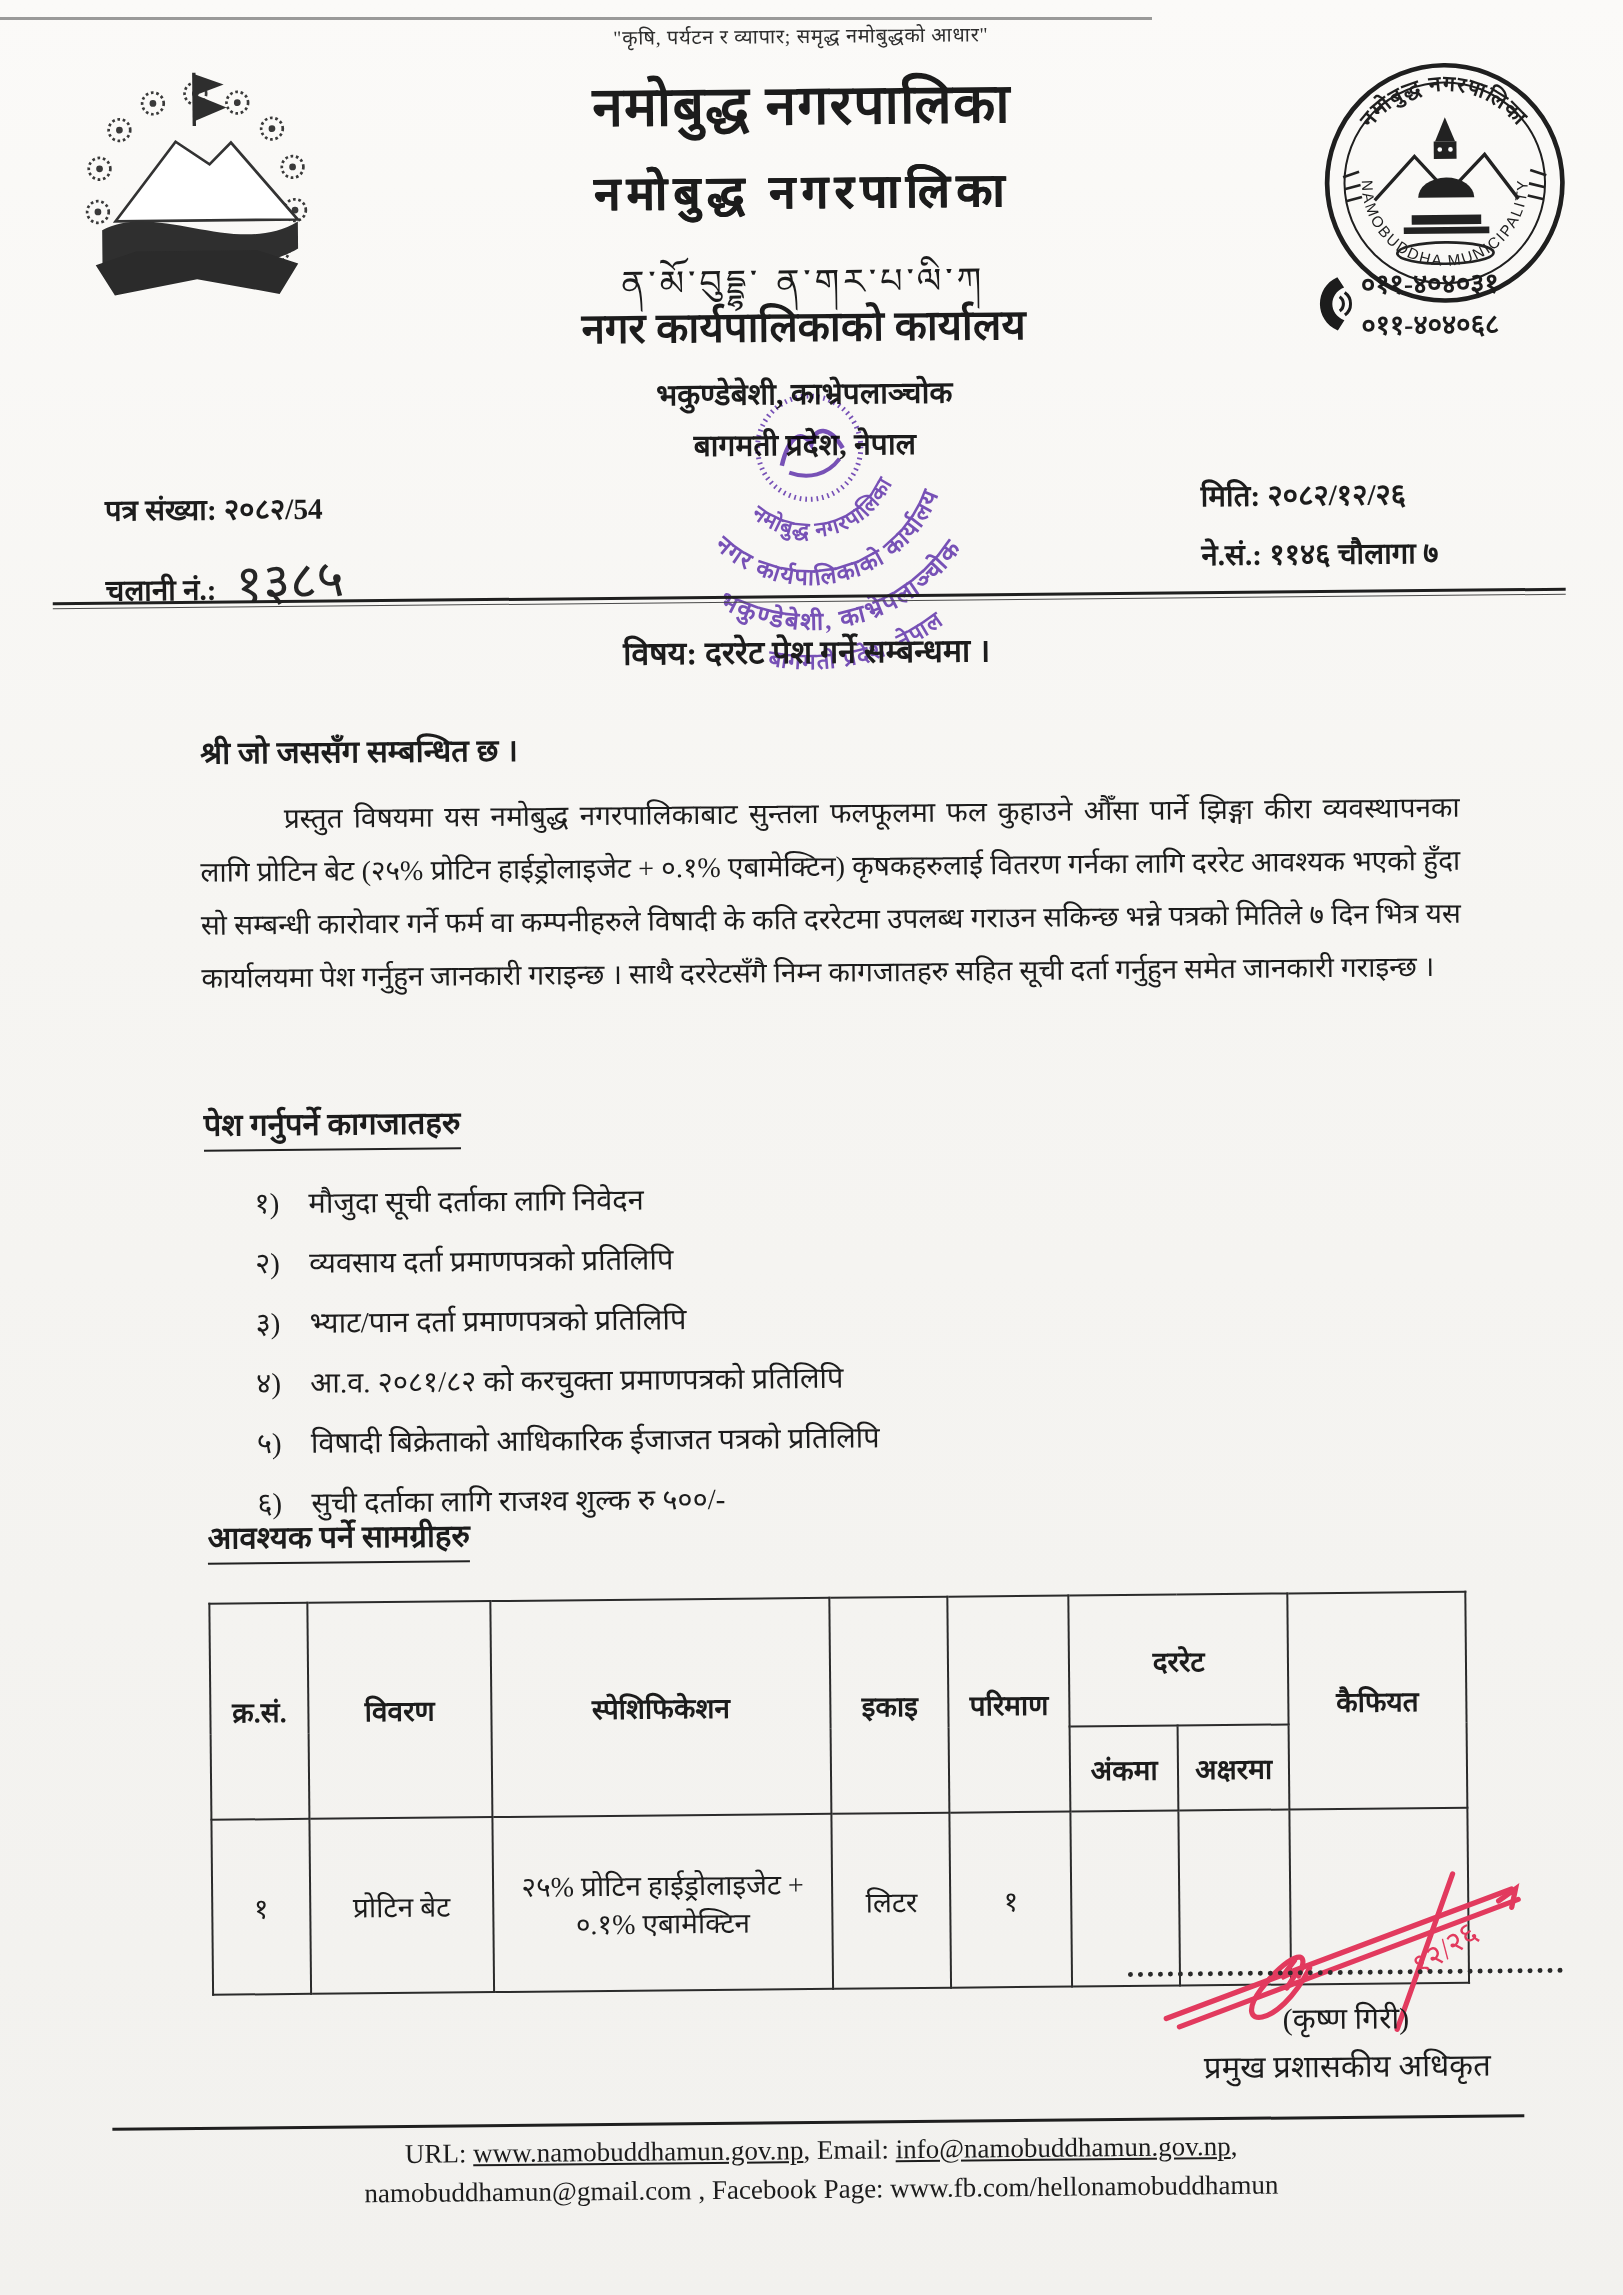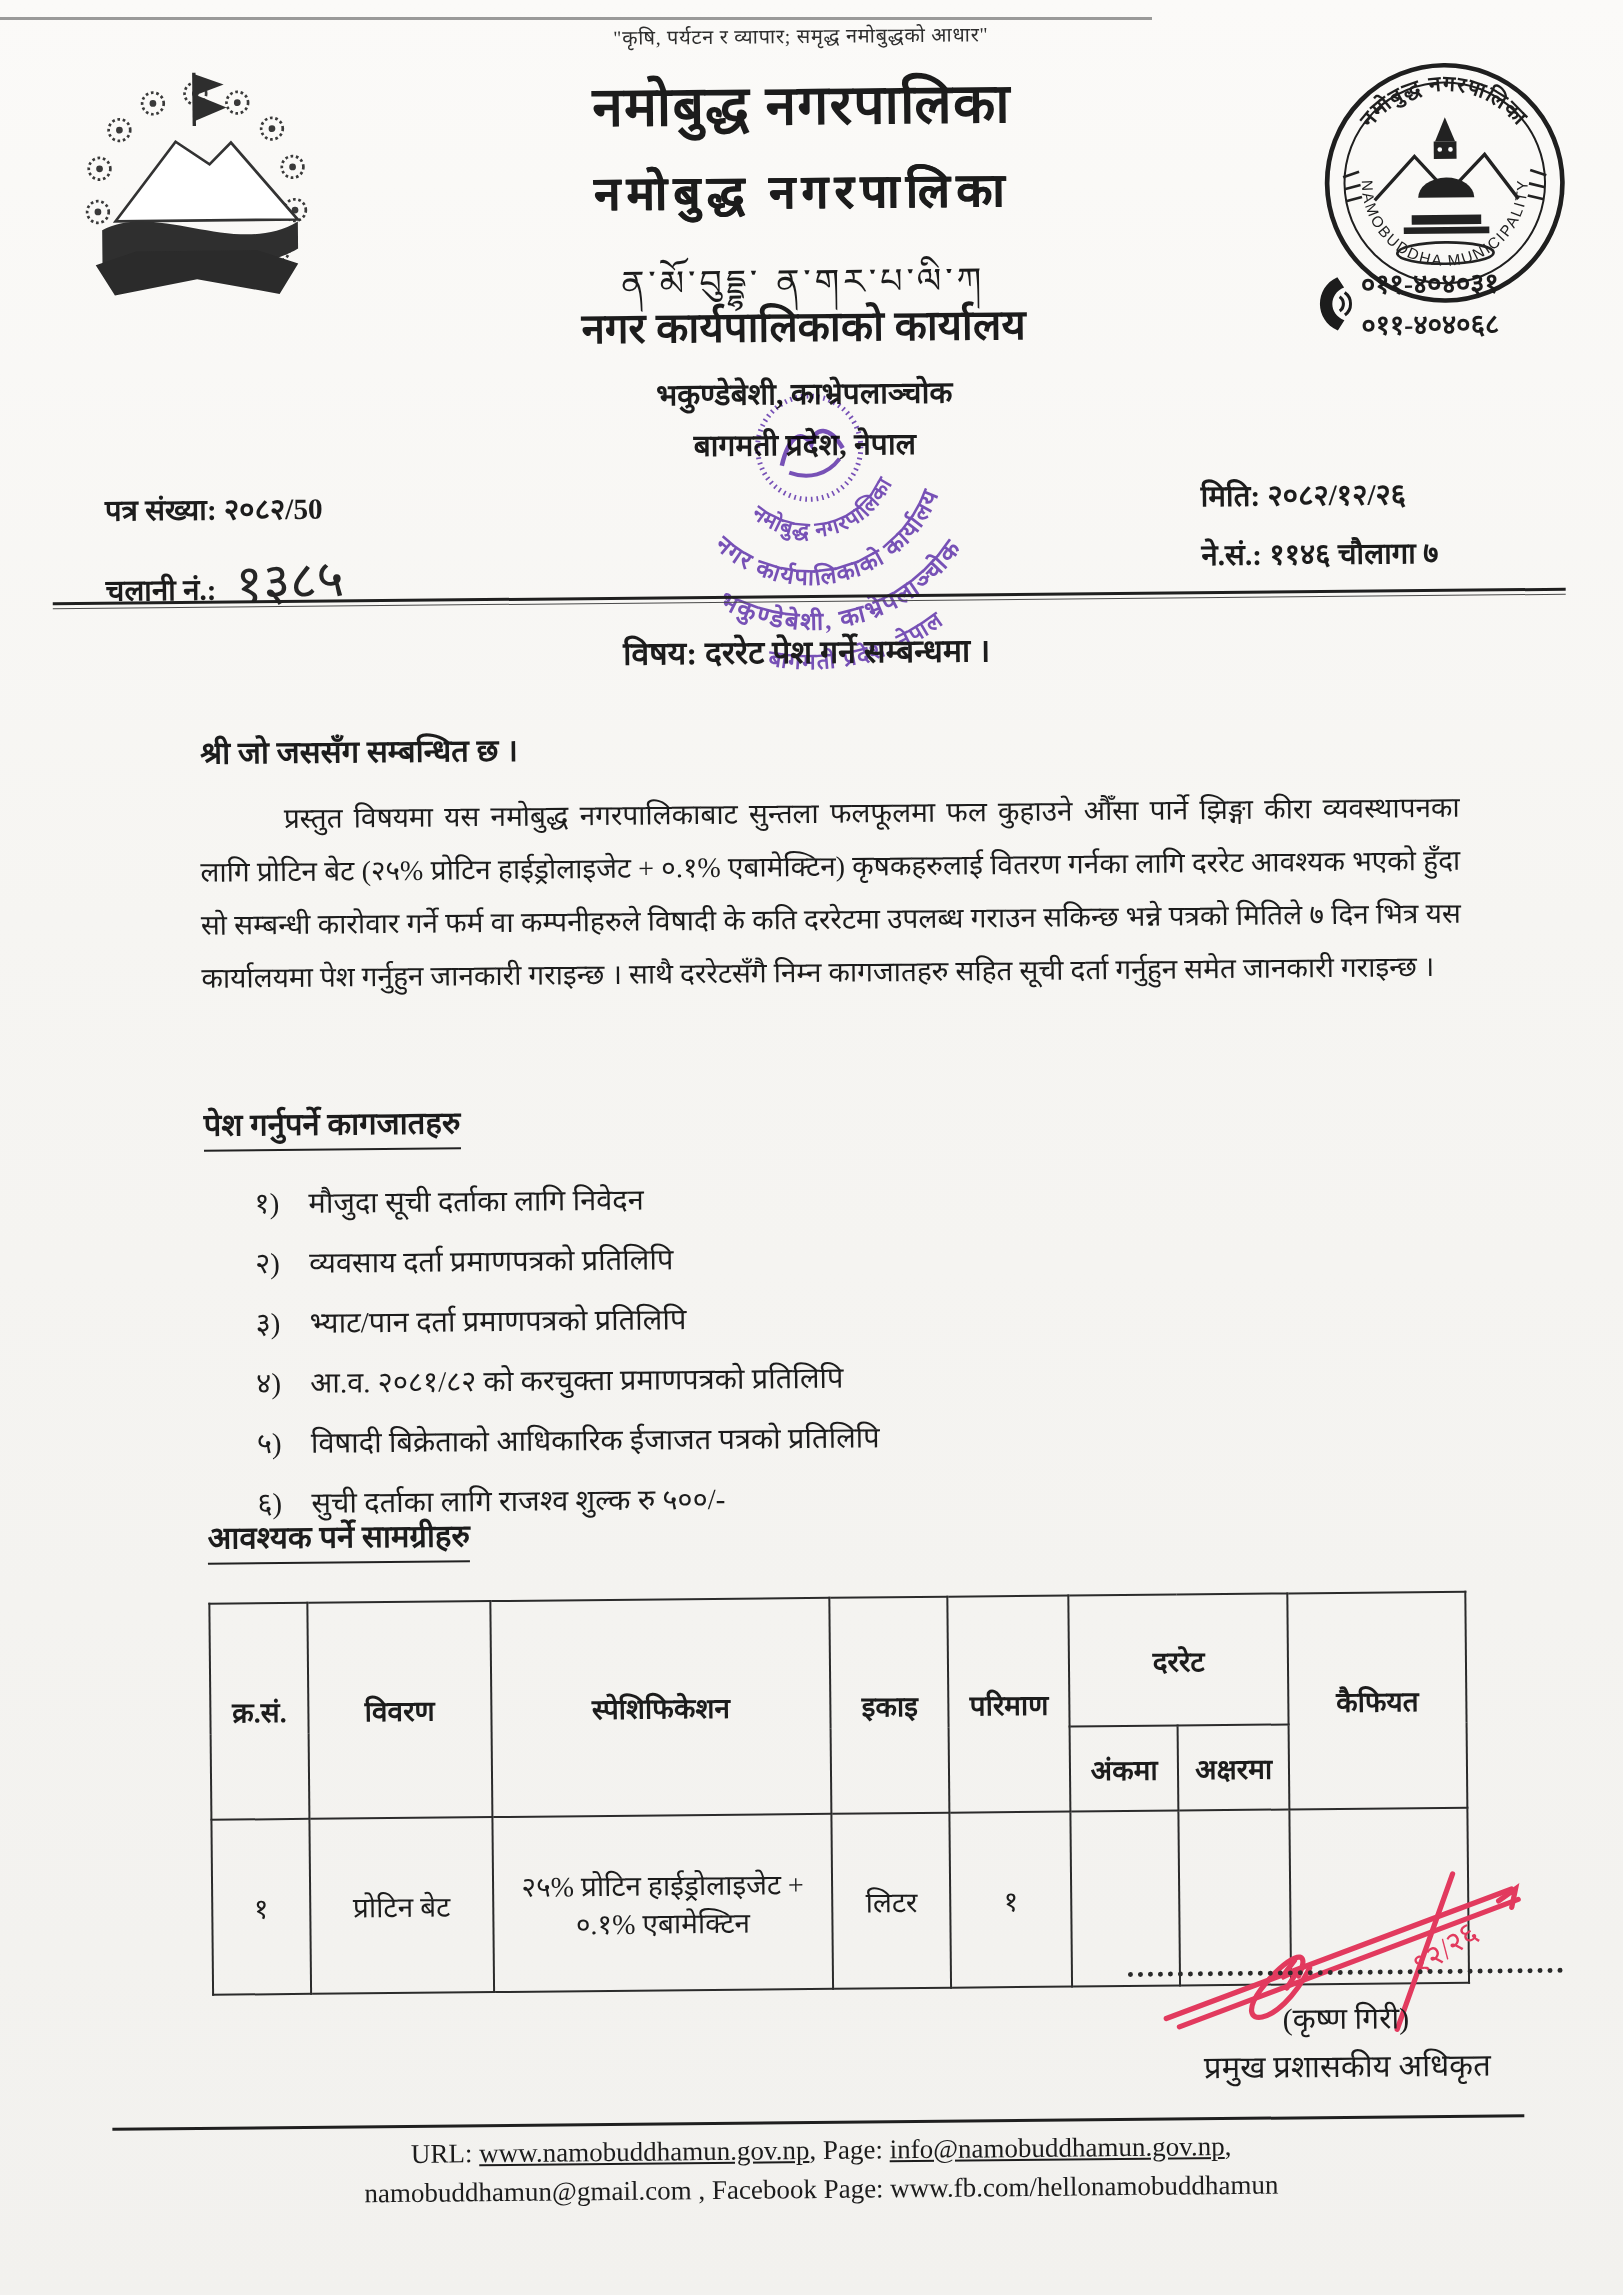--- a/index.html
+++ b/index.html
@@ -187,21 +187,21 @@
           <textPath href="#stArc3" startOffset="50%" text-anchor="middle">भकुण्डेबेशी, काभ्रेपलाञ्चोक</textPath>
         </text>
         <text font-size="40" font-weight="bold" letter-spacing="3">
           <textPath href="#stArc4" startOffset="50%" text-anchor="middle">बागमती प्रदेश, नेपाल</textPath>
         </text>
       </g>
     </svg>
 
     <div class="abs meta-l1">
       <span>पत्र संख्या:</span>
-      <span>२०८२/50</span>
+      <span>२०८२/54</span>
     </div>
     <div class="abs meta-l2">
       <span>चलानी नं.:</span>
       <span class="hand">१३८५</span>
     </div>
     <div class="abs meta-r1">
       <span>मिति:</span>
       <span>२०८२/१२/२६</span>
     </div>
     <div class="abs meta-r2">
@@ -292,21 +292,21 @@
         <path d="M545,60 l 26,-18 l -6,28"></path>
       </g>
       <text x="425" y="175" transform="rotate(-33 425 175)" font-size="46" fill="#e23a5e" font-family="Liberation Serif, serif">१२/२६</text>
     </svg>
     <div class="abs sig-dots"></div>
     <div class="abs sig-name">(कृष्ण गिरी)</div>
     <div class="abs sig-title">प्रमुख प्रशासकीय अधिकृत</div>
 
     <div class="abs footer-rule"></div>
     <div class="abs center footer1">
-      <span>URL: </span><span class="u">www.namobuddhamun.gov.np</span><span>, Page: </span><span class="u">info@namobuddhamun.gov.np</span><span>,</span>
+      <span>URL: </span><span class="u">www.namobuddhamun.gov.np</span><span>, Email: </span><span class="u">info@namobuddhamun.gov.np</span><span>,</span>
     </div>
     <div class="abs center footer2">
       <span>namobuddhamun@gmail.com</span><span> , Facebook Page: www.fb.com/hellonamobuddhamun</span>
     </div>
 
   </div>
 </div>
 
 
 </body></html>

